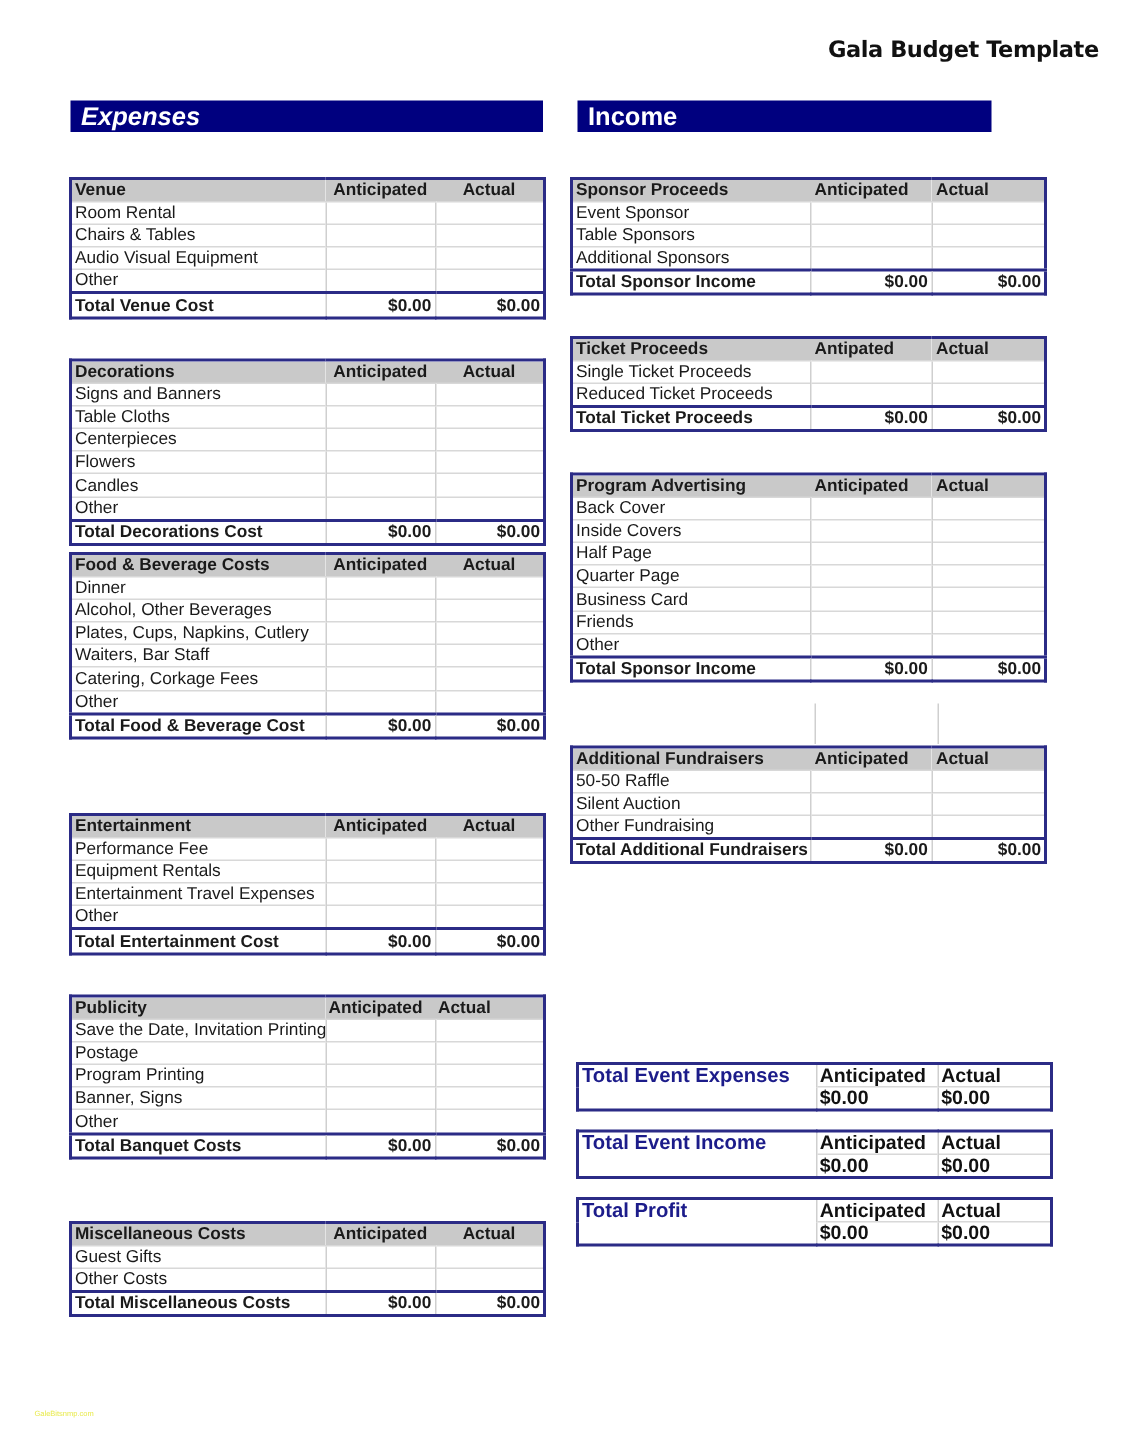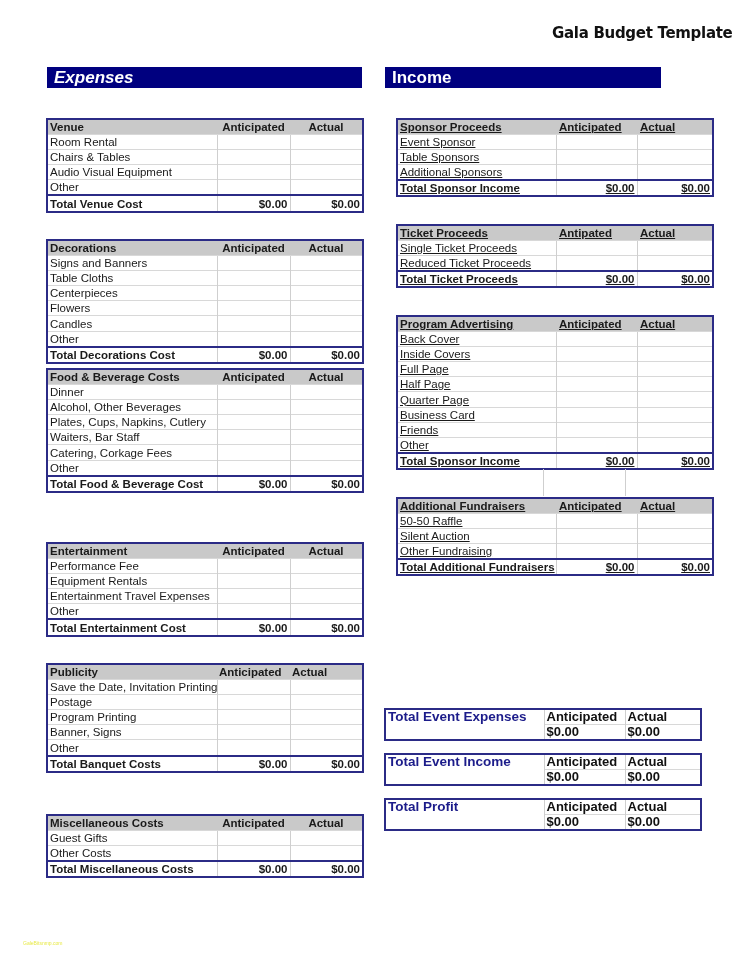--- a/index.html
+++ b/index.html
@@ -16,21 +16,21 @@
              border: 2px solid #2b2b86; table-layout: fixed; }
   table.bt td { height: 14.1px; padding: 0 2px; line-height: 14px; white-space: nowrap;
                 border-left: 1px solid #cfcfcf; border-top: 1px solid #d8d8d8; overflow: hidden; }
   table.bt td:first-child { border-left: none; }
   table.bt tr.hdr td { background: #c9c9c9; font-weight: bold; border-left: none; border-top: none; }
   table.bt tr.tot td { font-weight: bold; border-top: 2px solid #2b2b86; }
   table.bt tr.tot td.num { text-align: right; }
   .exp-t { left: 46px; width: 316px; }
   .exp-t col.c1 { width: 170px; } .exp-t col.c2 { width: 73px; } .exp-t col.c3 { width: 73px; }
   .exp-t tr.hdr td.h2, .exp-t tr.hdr td.h3 { text-align: center; }
-  .inc-t { left: 396px; width: 316px; text-decoration: underline; }
+  .inc-t { left: 380px; width: 316px; }
   .inc-t col.c1 { width: 159px; } .inc-t col.c2 { width: 81px; } .inc-t col.c3 { width: 76px; }
   .inc-t tr.hdr td.h2, .inc-t tr.hdr td.h3 { text-align: left; padding-left: 3px; }
 
   .pub-hdr td.h2, .pub-hdr td.h3 { text-align: left !important; }
 
   table.sum { position: absolute; left: 384px; width: 316px; border-collapse: collapse;
               border: 2px solid #2b2b86; table-layout: fixed; }
   table.sum col.c1 { width: 159px; } table.sum col.c2 { width: 81px; } table.sum col.c3 { width: 76px; }
   table.sum td { height: 14px; line-height: 14px; padding: 0 2px; font-size: 13px; font-weight: bold; white-space: nowrap; }
   table.sum td.lbl { color: #1c1c8a; font-size: 13.5px; vertical-align: top; }
@@ -385,25 +385,20 @@
         <td>Back Cover</td>
         <td></td>
         <td></td>
       </tr>
   <tr>
         <td>Inside Covers</td>
         <td></td>
         <td></td>
       </tr>
   <tr>
-        <td>Full Page</td>
-        <td></td>
-        <td></td>
-      </tr>
-  <tr>
         <td>Half Page</td>
         <td></td>
         <td></td>
       </tr>
   <tr>
         <td>Quarter Page</td>
         <td></td>
         <td></td>
       </tr>
   <tr>

